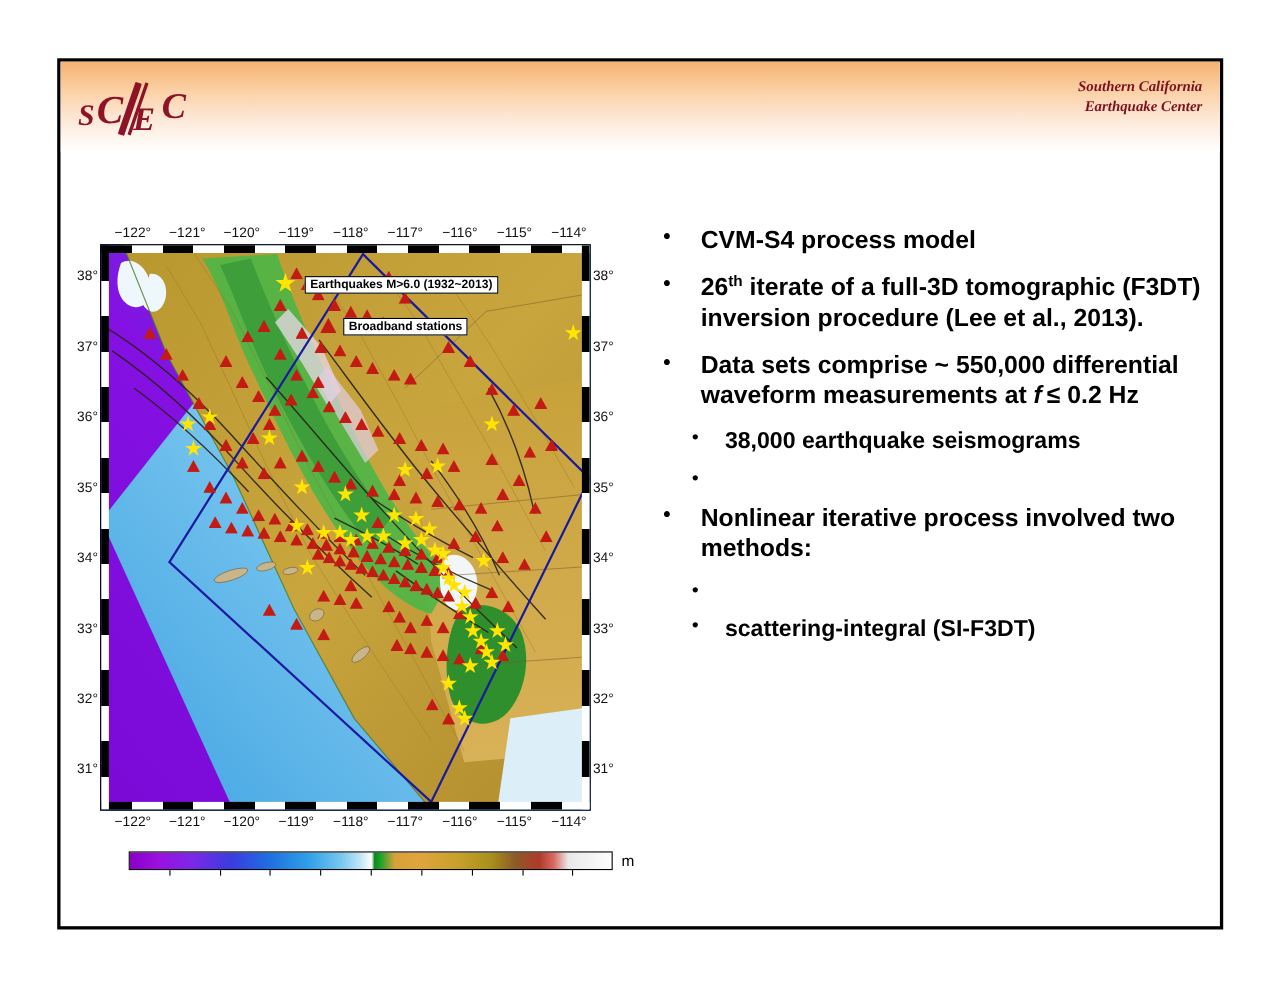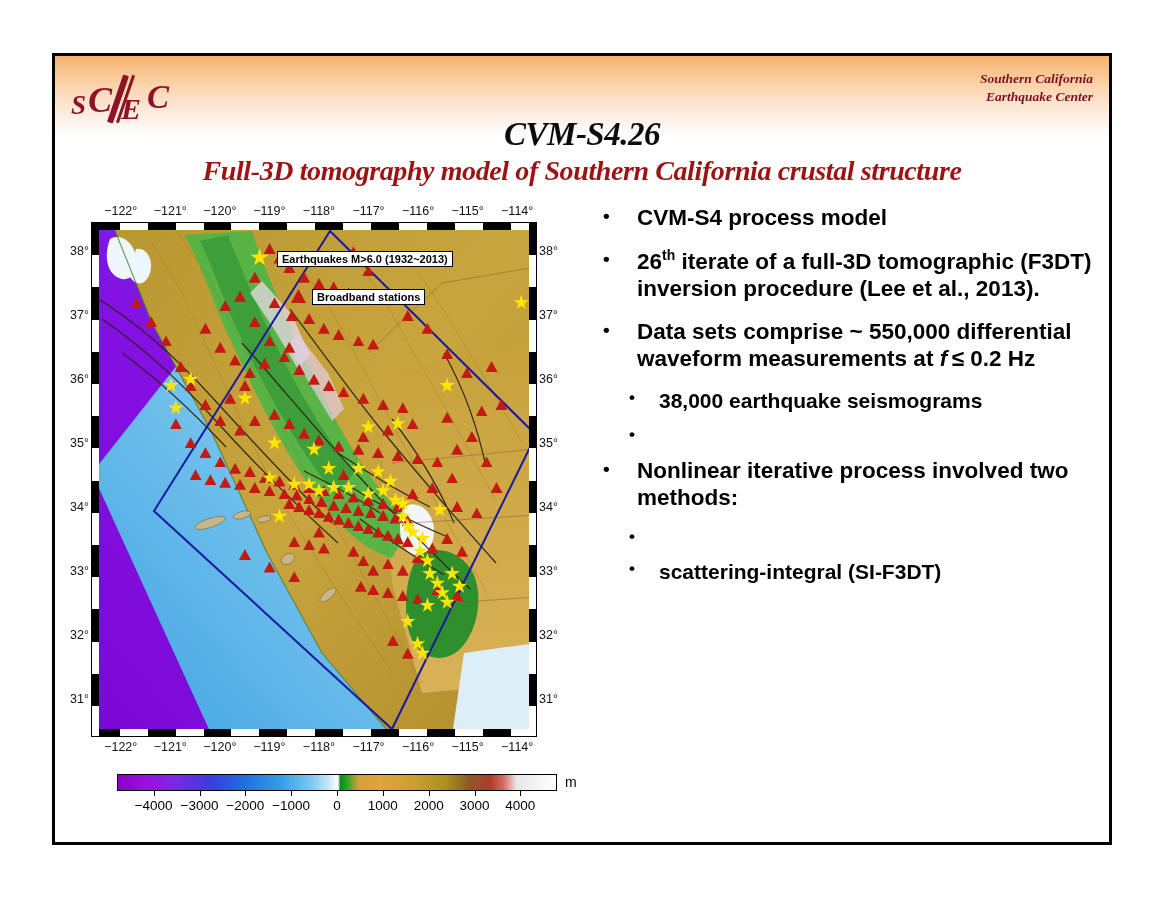--- a/index.html
+++ b/index.html
@@ -110,22 +110,20 @@
     <span class="slash2"></span>
     <span class="e">E</span>
     <span class="c2">C</span>
   </div>
 
   <div class="org">
     <div>Southern California</div>
     <div>Earthquake Center</div>
   </div>
 
-  <div class="title">CVM-S4.26</div>
-  <div class="subtitle">Full-3D tomography model of Southern California crustal structure</div>
 
   <div class="mapwrap">
     <div class="lonrow" id="lonTop" style="top:0;">
         <span style="left: 63.7333px;">−122°</span>
         <span style="left: 113.289px;">−121°</span>
         <span style="left: 162.844px;">−120°</span>
         <span style="left: 212.4px;">−119°</span>
         <span style="left: 261.956px;">−118°</span>
         <span style="left: 311.511px;">−117°</span>
         <span style="left: 361.067px;">−116°</span>
@@ -468,31 +466,20 @@
         <i style="left: 36.6667px;"></i>
         <i style="left: 82.5px;"></i>
         <i style="left: 128.333px;"></i>
         <i style="left: 174.167px;"></i>
         <i style="left: 220px;"></i>
         <i style="left: 265.833px;"></i>
         <i style="left: 311.667px;"></i>
         <i style="left: 357.5px;"></i>
         <i style="left: 403.333px;"></i>
       </div>
-    <div class="cblabels" id="cblabels">
-        <span style="left: 36.6667px;">−4000</span>
-        <span style="left: 82.5px;">−3000</span>
-        <span style="left: 128.333px;">−2000</span>
-        <span style="left: 174.167px;">−1000</span>
-        <span style="left: 220px;">0</span>
-        <span style="left: 265.833px;">1000</span>
-        <span style="left: 311.667px;">2000</span>
-        <span style="left: 357.5px;">3000</span>
-        <span style="left: 403.333px;">4000</span>
-      </div>
   </div>
 
   <div class="bullets" id="bullets">
       <div class="b lv1">
         <span class="dot">•</span>
         <span class="tx">CVM-S4 process model</span>
       </div>
       <div class="b lv1">
         <span class="dot">•</span>
         <span class="tx">26<sup>th</sup> iterate of a full-3D tomographic (F3DT) inversion procedure (Lee et al., 2013).</span>

